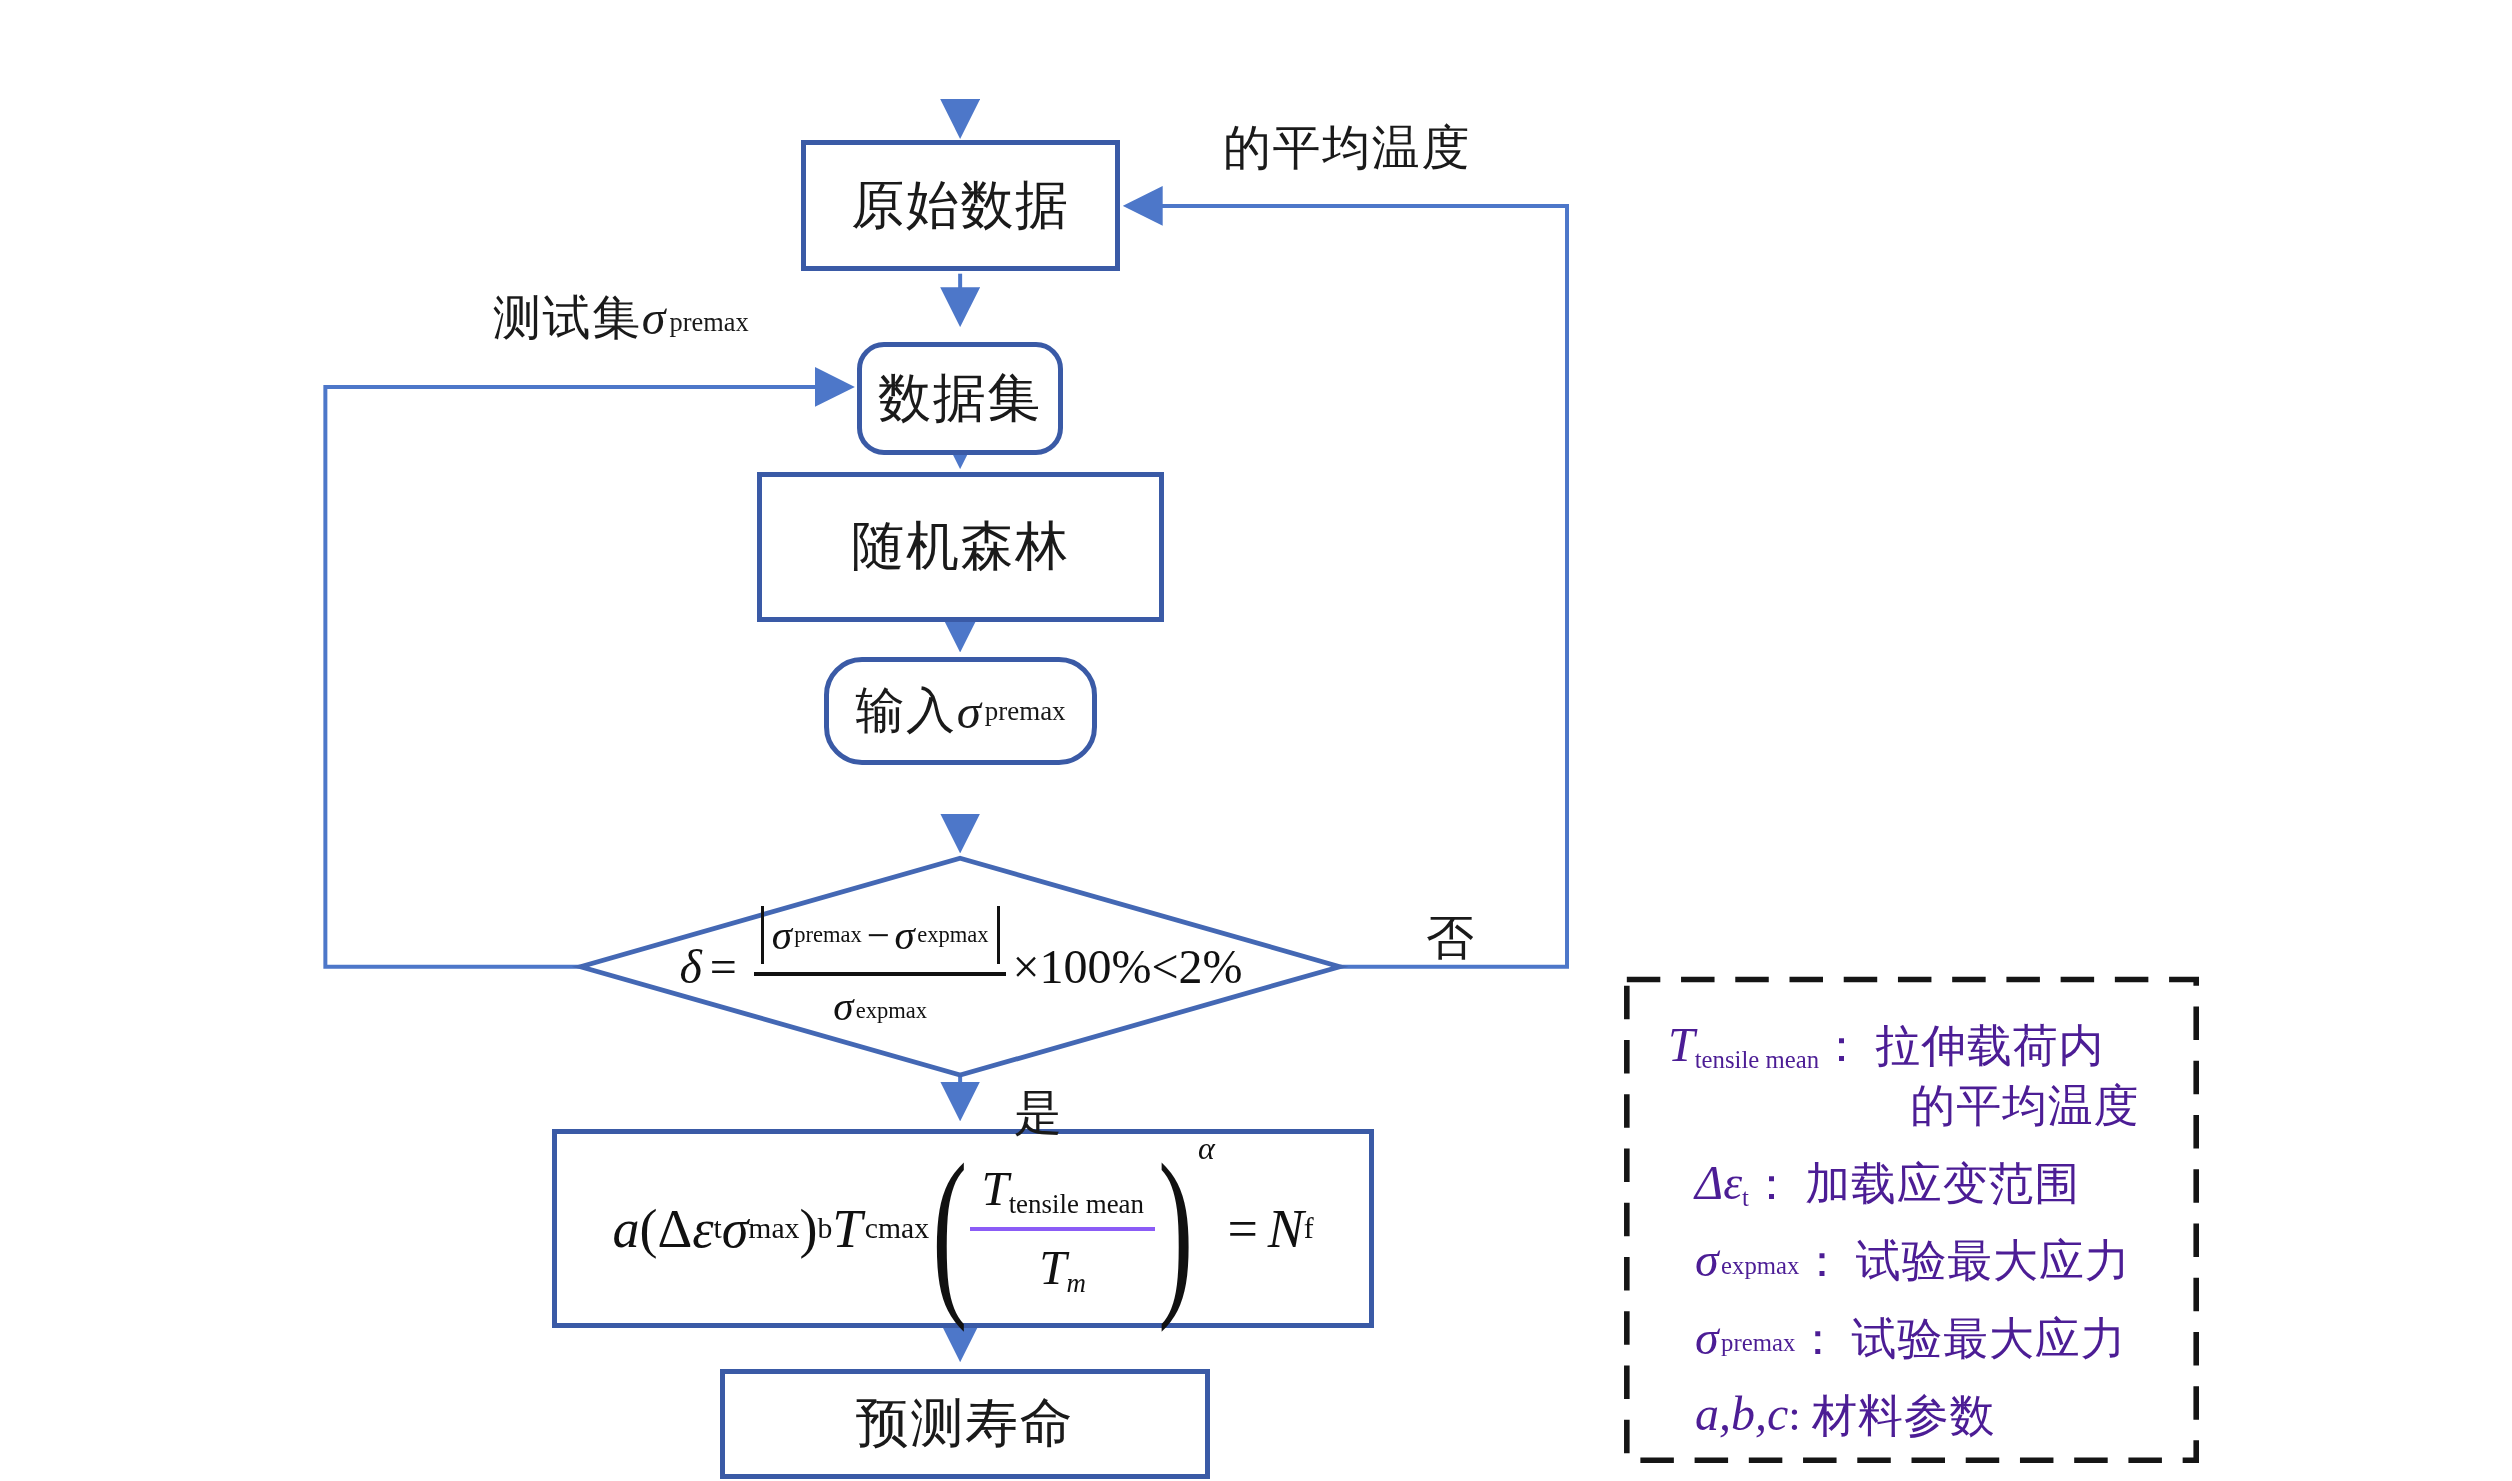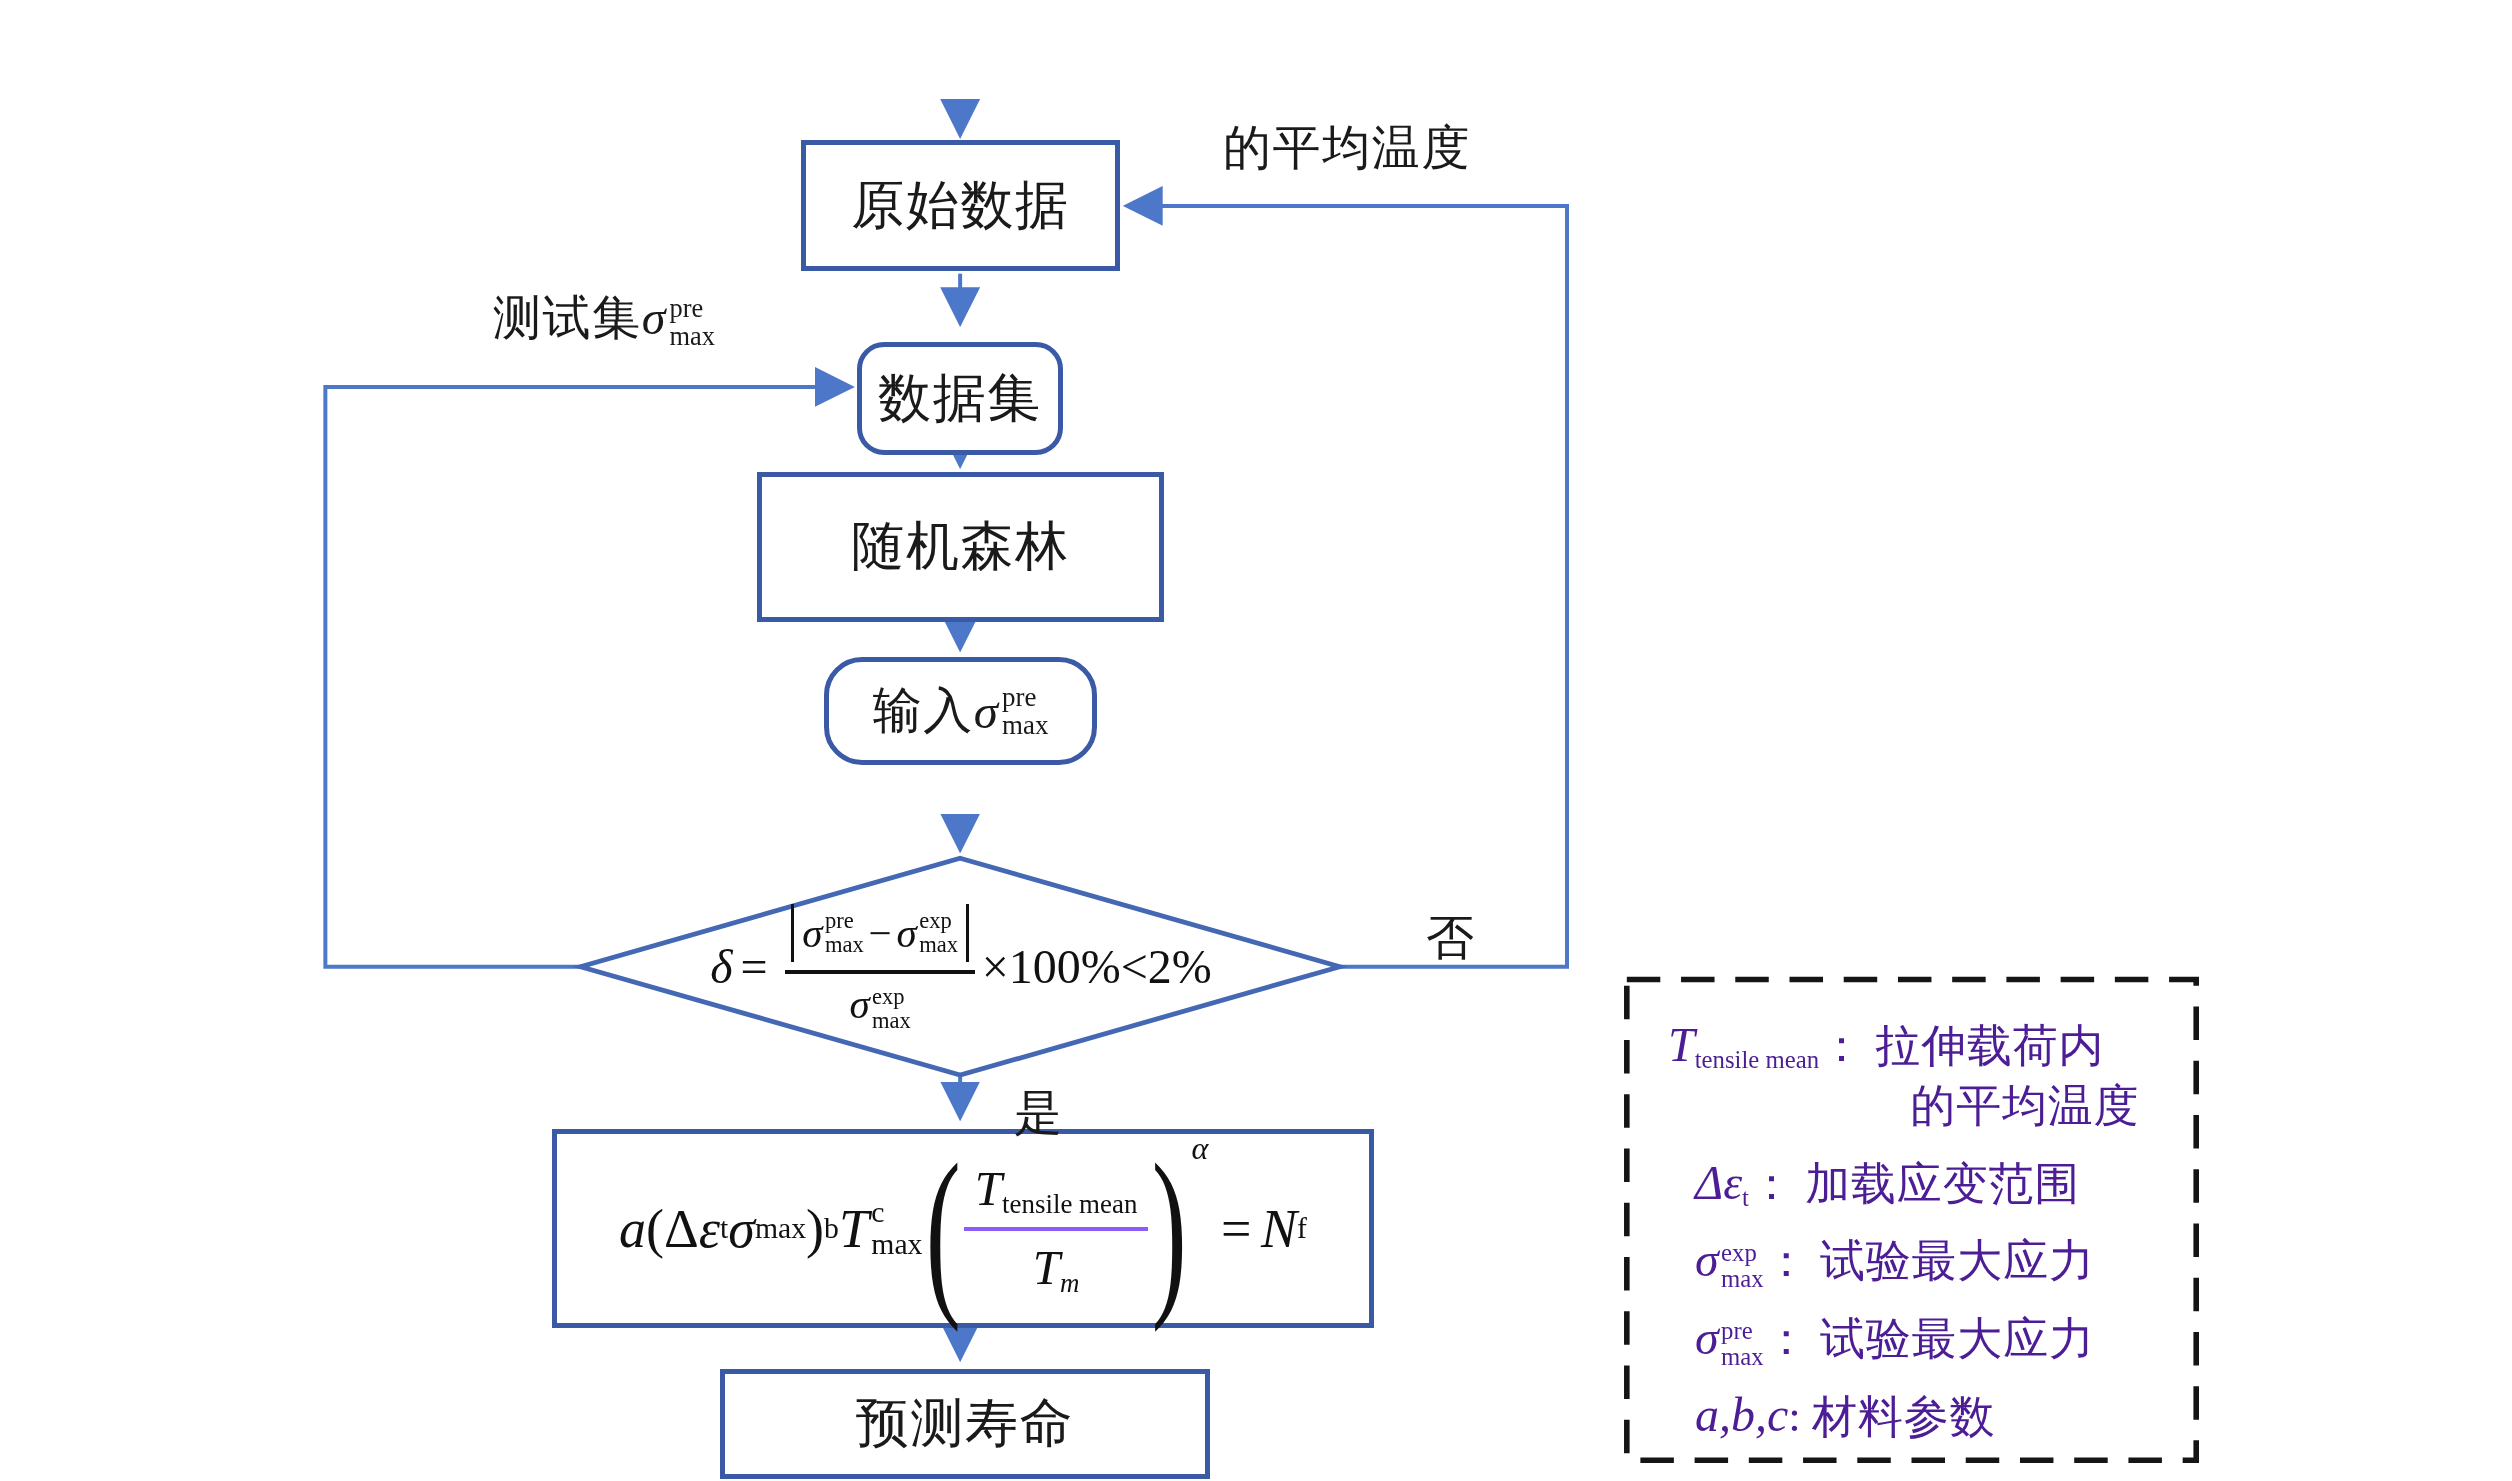--- a/index.html
+++ b/index.html
@@ -9,21 +9,21 @@
   .node{position:absolute;box-sizing:border-box;background:#ffffff;border:5.6px solid #3a5aa6;
         display:flex;align-items:center;justify-content:center;z-index:2;
         font-size:53px;color:#1a1a1a;letter-spacing:1.6px;}
   .rounded{border-radius:27px;}
   .rounded-lg{border-radius:38px;}
   
   .mi{font-style:italic;}
   .rm{font-style:normal;}
   sub.m{font-size:0.55em;font-style:normal;letter-spacing:0;vertical-align:-0.28em;}
   sup.m{font-size:0.55em;font-style:normal;letter-spacing:0;vertical-align:0.6em;}
-  .ss{display:inline-flex;flex-direction:column;align-items:flex-start;vertical-align:middle;
+  .ss{display:inline-flex;align-items:flex-start;vertical-align:middle;
       line-height:1;margin-left:2.4px;letter-spacing:0;text-align:center;}
   .ss .sup,.ss .sub{font-size:0.55em;font-style:normal;line-height:1.05;}
   
   .decision-label{position:absolute;z-index:3;display:flex;align-items:center;justify-content:center;
       font-size:48px;color:#111;}
   .dfrac{display:inline-flex;flex-direction:column;align-items:center;vertical-align:middle;
       margin:0 6.4px;font-size:41px;}
   .dfrac .num{display:inline-flex;align-items:center;border-bottom:4px solid #111;padding:3.2px 6.4px 8px 6.4px;}
   .dfrac .num .abs{display:inline-flex;align-items:center;border-left:3.2px solid #111;border-right:3.2px solid #111;
       padding:4.8px 8px;}

